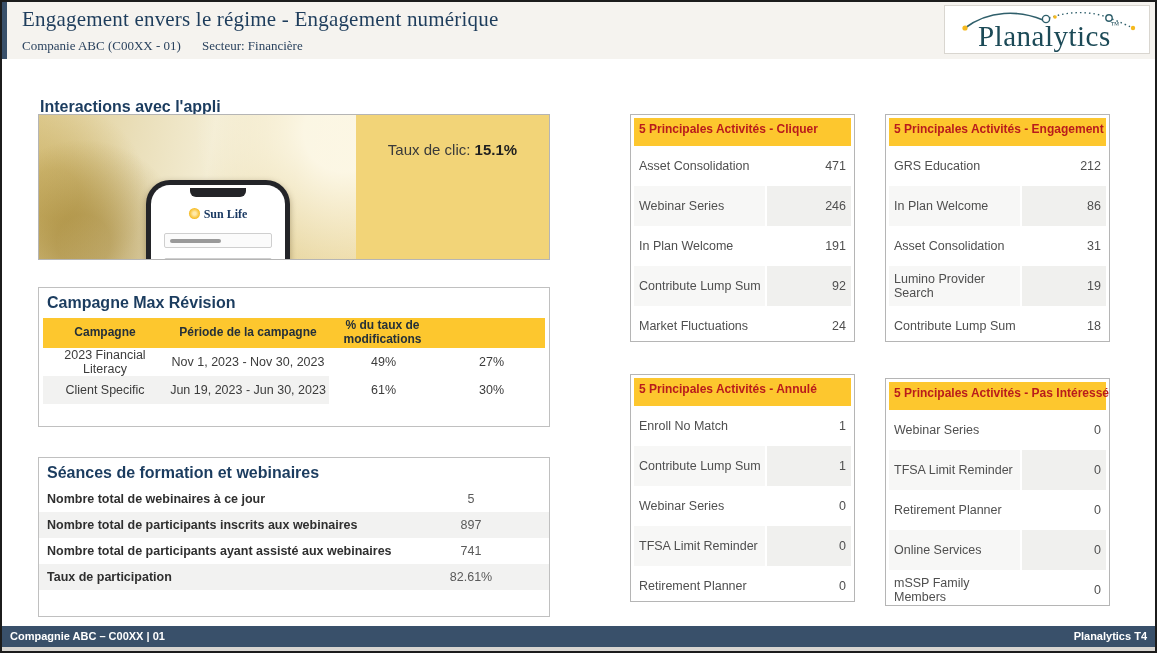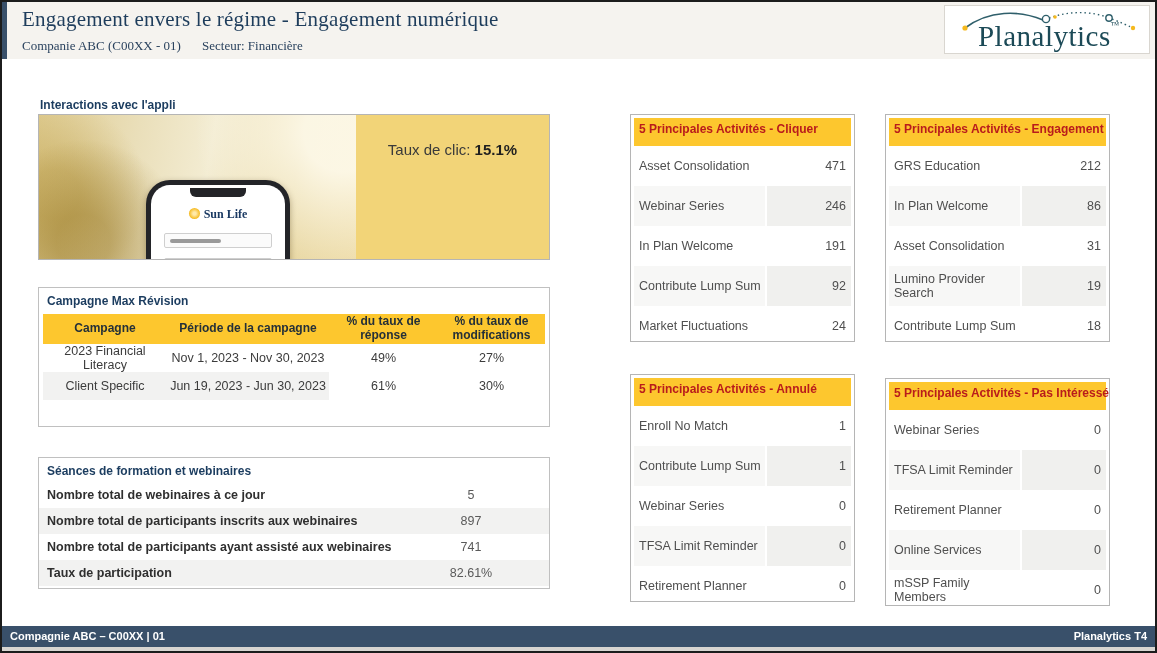--- a/index.html
+++ b/index.html
@@ -40,21 +40,21 @@
   .logo-arcs{ position:absolute; left:12px; top:2px; }
   .logo-text{
     position:absolute; left:14px; top:14px; width:180px; text-align:center;
     font-family:"Liberation Serif","DejaVu Serif",serif;
     font-size:29px; color:var(--logo-teal,#1C4A57); letter-spacing:.5px;
   }
   .logo-text sup{ font-size:9px; vertical-align:18px; }
 
   
   .sec-title{
-    font-size:12px; font-weight:bold; color:var(--section-blue,#1B3C5F);
+    font-size:16px; font-weight:bold; color:var(--section-blue,#1B3C5F);
   }
 
   
   .app-label{ position:absolute; left:38px; top:96px; }
   .app-panel{
     position:absolute; left:36px; top:112px; width:512px; height:146px;
     border:1px solid #b5b5b5; display:flex; overflow:hidden;
   }
   .photo{
     position:relative; width:317px; height:100%; overflow:hidden;
@@ -131,21 +131,21 @@
     height:30px; font-size:12px; font-weight:bold; color:#253038; padding:0 4px;
   }
   .cmp-cell.c0{ width:124px; }
   .cmp-cell.c1{ width:162px; }
   .cmp-cell.c2{ width:109px; }
   .cmp-cell.c3{ width:107px; }
   .cmp-cell.shaded{ background:#f2f2f1; }
 
   
   .webinar-panel{
-    position:absolute; left:36px; top:455px; width:512px; height:132px;
+    position:absolute; left:36px; top:455px; width:512px; height:160px;
     border:1px solid #c0c0c0; background:#fff;
   }
   .webinar-panel .sec-title{ margin:6px 0 4px 8px; }
   .web-row{ display:flex; align-items:center; height:26px; }
   .web-row.alt{ background:#f2f2f1; }
   .web-label{ flex:1; padding-left:8px; font-size:12.5px; font-weight:bold; color:#2f2f2f; }
   .web-value{ width:150px; margin-right:3px; text-align:center; font-size:12.5px; color:#5a5a5a; }
 
   
   .act-panel{
@@ -234,21 +234,20 @@
       <p class="stat-line"><span>Taux de clic: </span><b>15.1%</b></p>
     </div>
   </div>
 
   <div class="campaign-panel">
     <div class="sec-title">Campagne Max Révision</div>
     <div class="cmp-table">
       <div class="cmp-row cmp-head-row">
           <div class="cmp-cell c0">Campagne</div>
           <div class="cmp-cell c1">Période de la campagne</div>
-          <div class="cmp-cell c2">% du taux de réponse</div>
           <div class="cmp-cell c3">% du taux de modifications</div>
         </div>
       <div>
           <div class="cmp-row">
             <div class="cmp-cell c0">2023 Financial Literacy</div>
             <div class="cmp-cell c1">Nov 1, 2023 - Nov 30, 2023</div>
             <div class="cmp-cell c2">49%</div>
             <div class="cmp-cell c3">27%</div>
           </div>
           <div class="cmp-row">

